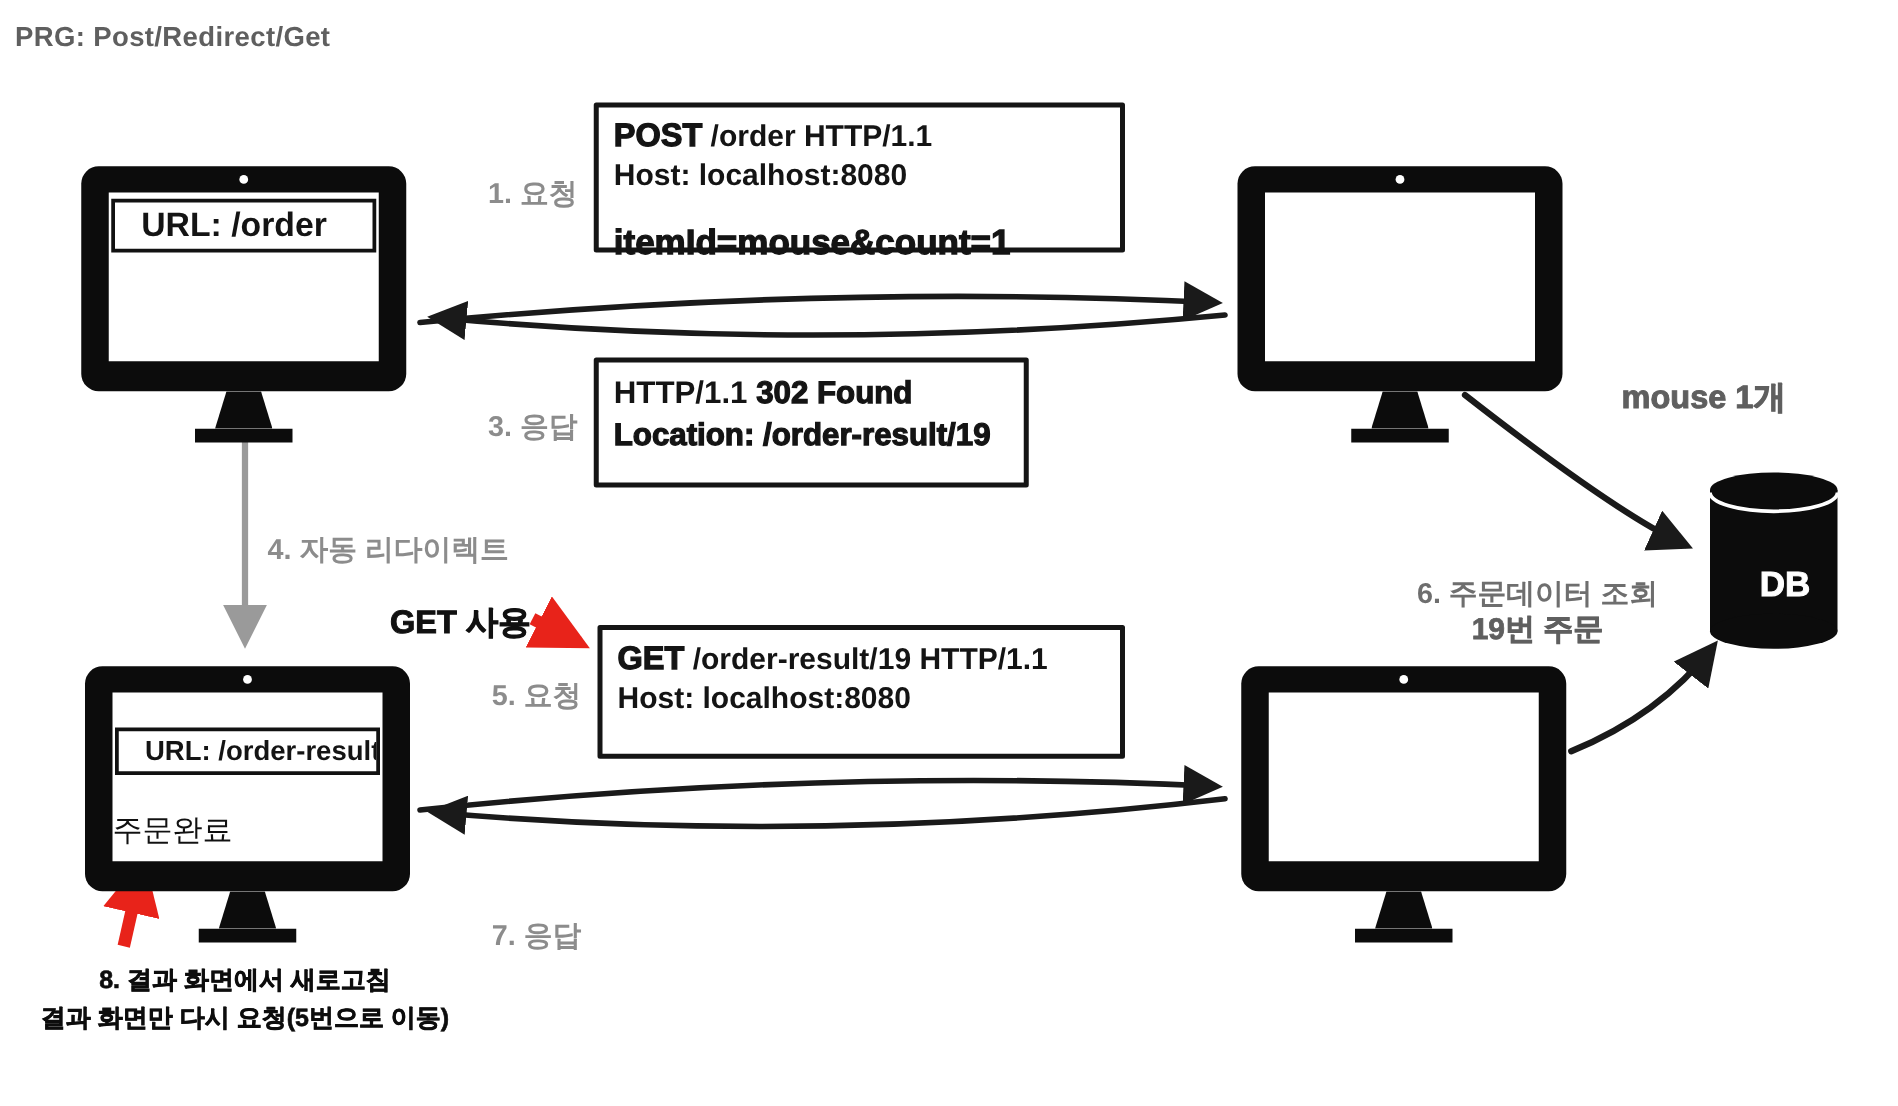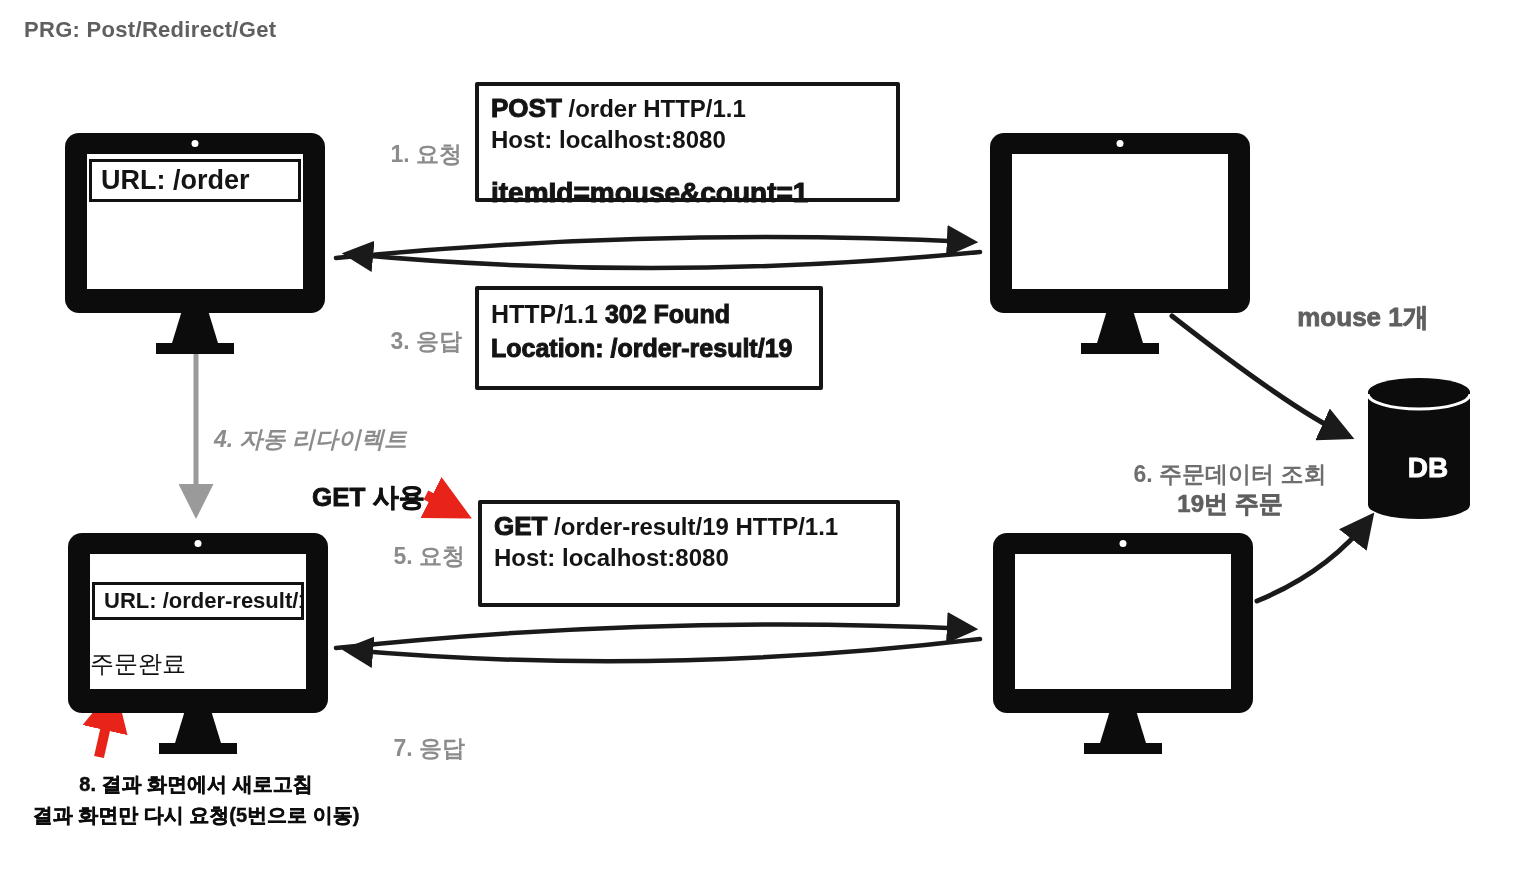--- a/index.html
+++ b/index.html
@@ -3,30 +3,30 @@
 <meta charset="utf-8">
 <style>
   html,body { margin:0; padding:0; background:#ffffff; }
   .canvas {
     position:relative; width:1518px; height:885px; overflow:hidden;
     background:#ffffff; font-family:"Liberation Sans", sans-serif; color:#141414;
   }
   .abs { position:absolute; }
 
   
-  .title { left:24px; top:17px; font-size:22px; font-weight:bold; color:#5f5f5f; letter-spacing:0.3px; }
+  .title { left:12px; top:17px; font-size:22px; font-weight:bold; color:#5f5f5f; letter-spacing:0.3px; }
 
   
   .monitor { width:260px; }
   .m-frame { position:relative; width:260px; height:180px; background:#0c0c0c; border-radius:14px; }
   .m-cam { position:absolute; top:7px; left:50%; transform:translateX(-50%); width:7px; height:7px; border-radius:50%; background:#fff; }
   .m-screen { position:absolute; left:22px; right:22px; top:21px; bottom:24px; background:#fff; }
   .m-neck { width:46px; height:30px; margin:0 auto; background:#0c0c0c; clip-path:polygon(20% 0, 80% 0, 100% 100%, 0 100%); }
   .m-base { width:78px; height:11px; margin:0 auto; background:#0c0c0c; }
-  .url-bar { position:absolute; left:2px; right:2px; border:3px solid #111; background:#fff; font-weight:bold; white-space:nowrap; padding:3px 9px; box-sizing:border-box; overflow:hidden; }
+  .url-bar { position:absolute; left:2px; right:2px; border:3px solid #111; background:#fff; font-weight:bold; white-space:nowrap; padding:3px 21px; box-sizing:border-box; overflow:hidden; }
   .url-top { top:5px; font-size:27px; }
   .url-bottom { top:28px; font-size:22px; }
   .screen-msg { position:absolute; left:0; right:0; top:94px; text-align:left; font-size:24px; font-weight:400; color:#111; }
 
   
   .hbox { border:4px solid #151515; border-radius:2px; background:#fff; box-sizing:border-box; padding:7px 12px; }
   .hline { font-size:24px; font-weight:bold; color:#141414; line-height:31px; white-space:nowrap; }
   .hline25 { font-size:25px; line-height:34px; }
   .heavy { -webkit-text-stroke:1px currentColor; }
   .hbody { font-size:28px; margin-top:22px; }
@@ -158,21 +158,21 @@
       <span class="heavy" style="font-size:26px;">GET</span><span> /order-result/19 HTTP/1.1</span>
     </div>
     <div class="hline">Host: localhost:8080</div>
   </div>
 
 
   <div class="abs ann" style="left:1248px; top:302px; width:230px;">
     <div class="l2">mouse 1개</div>
   </div>
 
-  <div class="abs ann4" style="left:214px; top:424px;font-style:italic;">4. 자동 리다이렉트</div>
+  <div class="abs ann4" style="left:214px; top:424px;">4. 자동 리다이렉트</div>
 
   <div class="abs get-callout" style="left:312px; top:480px;">GET 사용</div>
 
   <div class="abs ann" style="left:1115px; top:460px; width:230px;">
     <div class="l1">6. 주문데이터 조회</div>
     <div class="l2" style="font-size:24px; -webkit-text-stroke:0.6px currentColor;">19번 주문</div>
   </div>
 
   <div class="abs step8" style="left:0px; top:769px;">
     <div>8. 결과 화면에서 새로고침</div>

